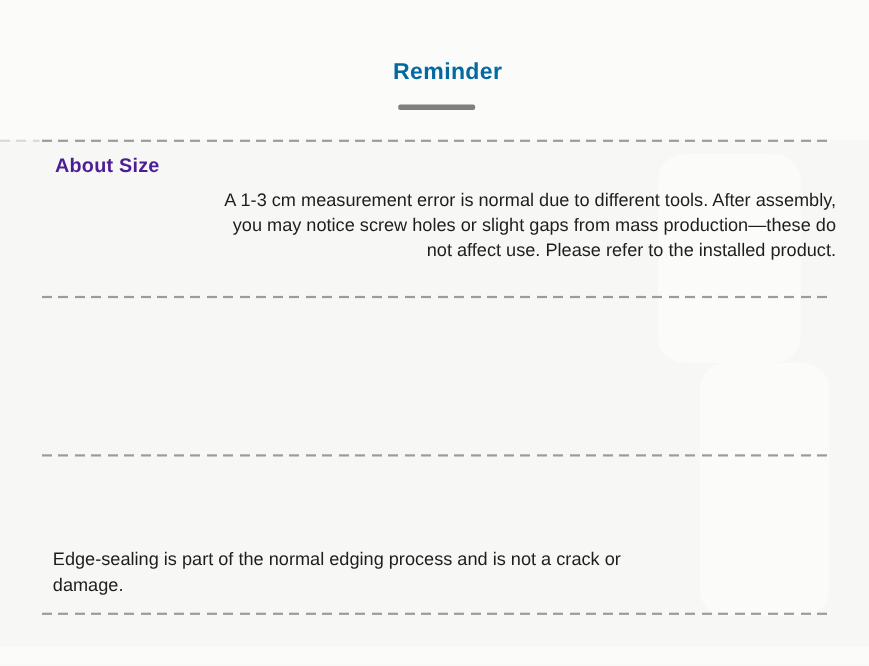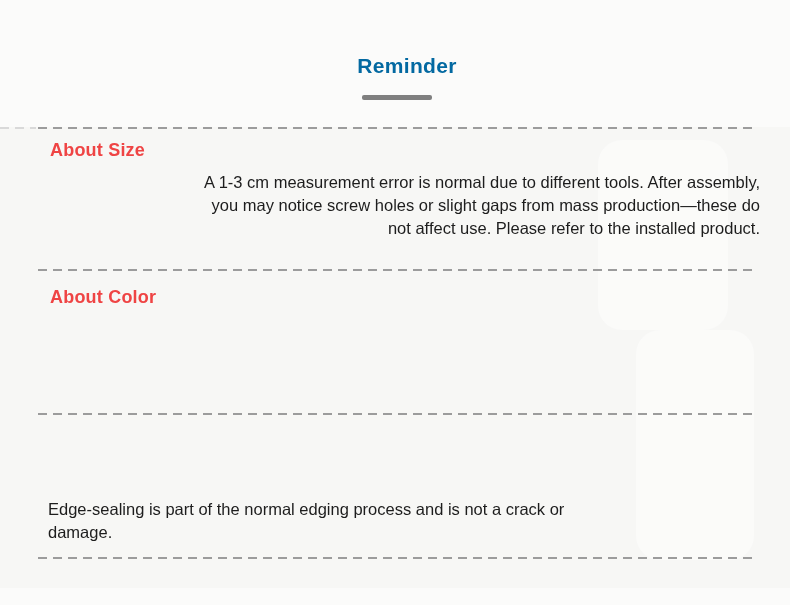--- a/index.html
+++ b/index.html
@@ -64,21 +64,21 @@
   }
   .d1 { top: 127px; }
   .d2 { top: 269px; }
   .d3 { top: 413px; }
   .d4 { top: 557px; }
   .section-heading {
     position: absolute;
     left: 50px;
     font-size: 18px;
     font-weight: bold;
-    color: #ef4444;
+    color: #4c1d95;
     letter-spacing: 0.2px;
   }
   .h1 { top: 140px; }
   .h2 { top: 287px; }
   .h3 { top: 432px; }
   .section-body {
     position: absolute;
     left: 48px;
     width: 712px;
     font-size: 16.5px;
@@ -106,21 +106,20 @@
   <div class="divider-stub d1"></div>
   <div class="divider d1"></div>
 
   <div class="section-heading h1">About Size</div>
   <div class="section-body p1">A 1-3 cm measurement error is normal due to different tools. After assembly,
  you may notice screw holes or slight gaps from mass production—these do
 not affect use. Please refer to the installed product.</div>
 
   <div class="divider d2"></div>
 
-  <div class="section-heading h2">About Color</div>
 
   <div class="divider d3"></div>
 
   <div class="section-body p3">Edge-sealing is part of the normal edging process and is not a crack or
 damage.</div>
 
   <div class="divider d4"></div>
 
 </div>
 

